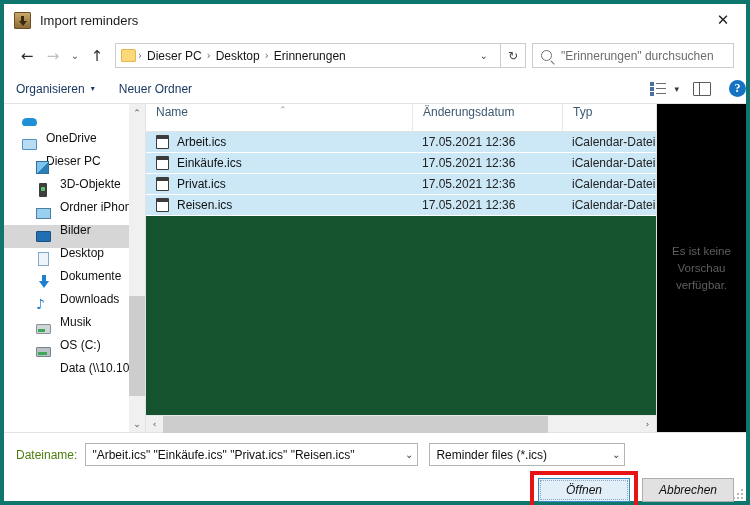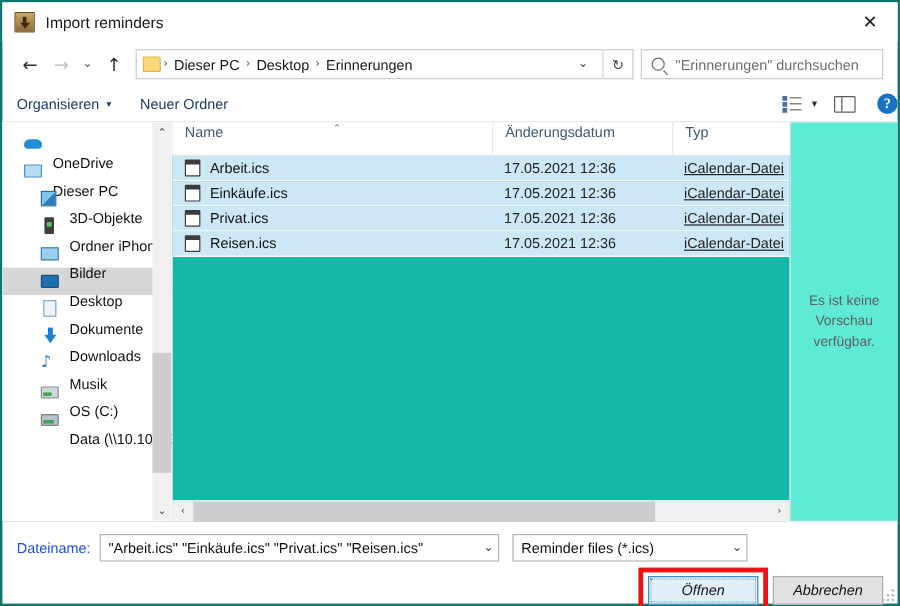--- a/index.html
+++ b/index.html
@@ -7,21 +7,21 @@
     margin: 0; padding: 0;
     width: 750px; height: 505px;
     background: #ffffff;
     font-family: "Liberation Sans", sans-serif;
     overflow: hidden;
   }
   #dialog {
     position: relative;
     width: 750px; height: 505px;
     background: #ffffff;
-    border: 2px solid #0f766e;
+    border: 4px solid #0f766e;
     display: flex; flex-direction: column;
   }
 
   
   .titlebar {
     height: 33px; flex: 0 0 33px;
     display: flex; align-items: center;
     background: #ffffff;
     padding-left: 10px;
   }
@@ -331,21 +331,21 @@
     display: flex; align-items: flex-end;
   }
   .col.c-name { width: 266px; flex: 0 0 266px; }
   .col.c-date { width: 150px; flex: 0 0 150px; border-left: 1px solid #e8e8e8; }
   .col.c-type { flex: 1 1 auto; border-left: 1px solid #e8e8e8; }
   .sortmark {
     position: absolute; left: 133px; top: 1px;
     font-size: 9px; color: #8a9aa8;
     font-family: "DejaVu Sans", sans-serif;
   }
-  .rows { flex: 1 1 auto; overflow: hidden; background: #14b8a6; }
+  .rows { flex: 1 1 auto; overflow: hidden; background: #14532d; }
   .row {
     height: 21px;
     display: flex; align-items: center;
     background: #cce8f7;
     border-bottom: 1px solid #ffffff;
     font-size: 12px; color: #101010;
   }
   .cell-name {
     width: 266px; flex: 0 0 266px;
     display: flex; align-items: center;
@@ -354,21 +354,21 @@
   .ics-icon {
     width: 13px; height: 14px; flex: 0 0 13px;
     background: #ffffff;
     border: 1.3px solid #3c3c3c;
     border-top-width: 4px;
     border-radius: 1px;
     position: relative;
   }
   .cell-name span { margin-left: 8px; }
   .cell-date { width: 150px; flex: 0 0 150px; padding-left: 10px; color: #222; }
-  .cell-type { flex: 1 1 auto; padding-left: 10px; color: #222; text-decoration: underline; }
+  .cell-type { flex: 1 1 auto; padding-left: 10px; color: #222; }
 
   .hscroll {
     height: 17px; flex: 0 0 17px;
     background: #f0f0f0;
     display: flex; align-items: center;
     border-top: 1px solid #e8e8e8;
   }
   .hs-arrow {
     width: 17px; flex: 0 0 17px;
     display: flex; align-items: center; justify-content: center;
@@ -380,36 +380,36 @@
     position: absolute; left: 0; top: 0; height: 17px;
     width: 385px; background: #cdcdcd;
   }
 
   
   .preview {
     width: 90px; flex: 0 0 90px;
     border-left: 1px solid #e3e3e3;
     display: flex; align-items: center; justify-content: center;
     padding: 0 6px;
-    background: #5eead4;
+    background: #000000;
   }
   .preview-text {
     font-size: 11.5px; color: #5f5f5f;
     text-align: center; line-height: 17px;
   }
 
   
   .footer {
     flex: 0 0 auto;
     padding: 10px 12px 0 12px;
     position: relative;
     height: 68px;
   }
   .frow1 { display: flex; align-items: center; }
-  .flabel { font-size: 12px; color: #1d4ed8; margin-right: 8px; }
+  .flabel { font-size: 12px; color: #4d7c0f; margin-right: 8px; }
   .fname-field {
     width: 333px; height: 23px;
     border: 1px solid #b4b4b4; background: #fff;
     display: flex; align-items: center;
     padding: 0 4px 0 6px;
     font-size: 12px; color: #101010;
   }
   .fname-field span.val { flex: 1 1 auto; white-space: nowrap; overflow: hidden; }
   .dd-caret { font-size: 10px; color: #444; padding-left: 6px; font-family: "DejaVu Sans", sans-serif; }
   .filter-field {

